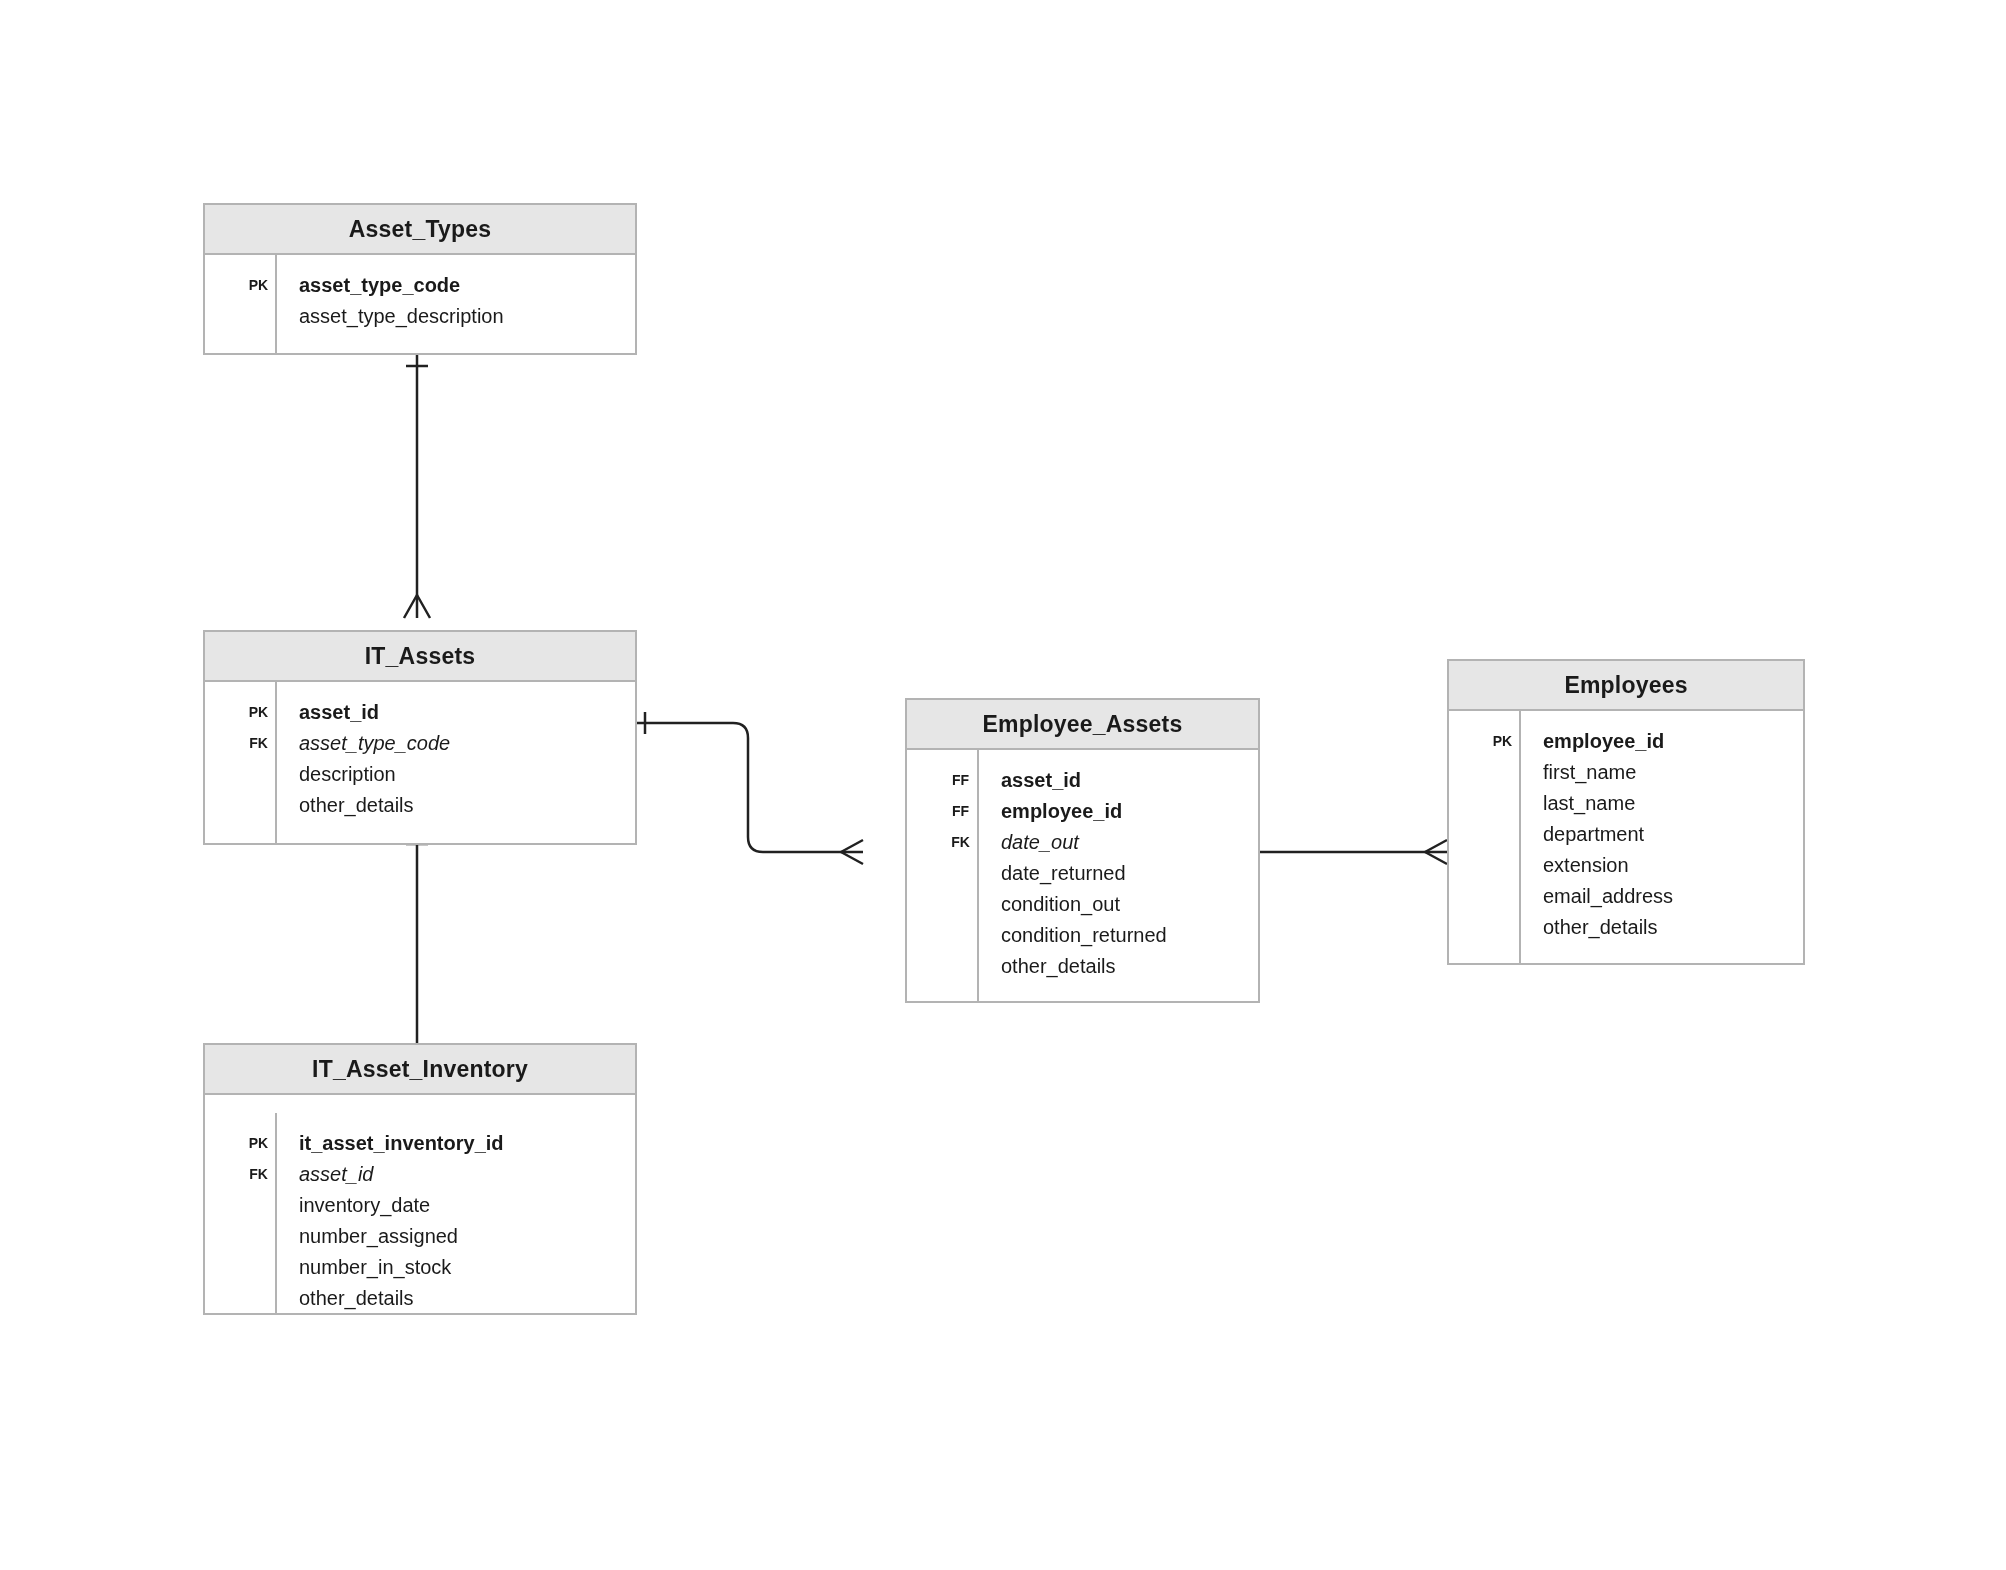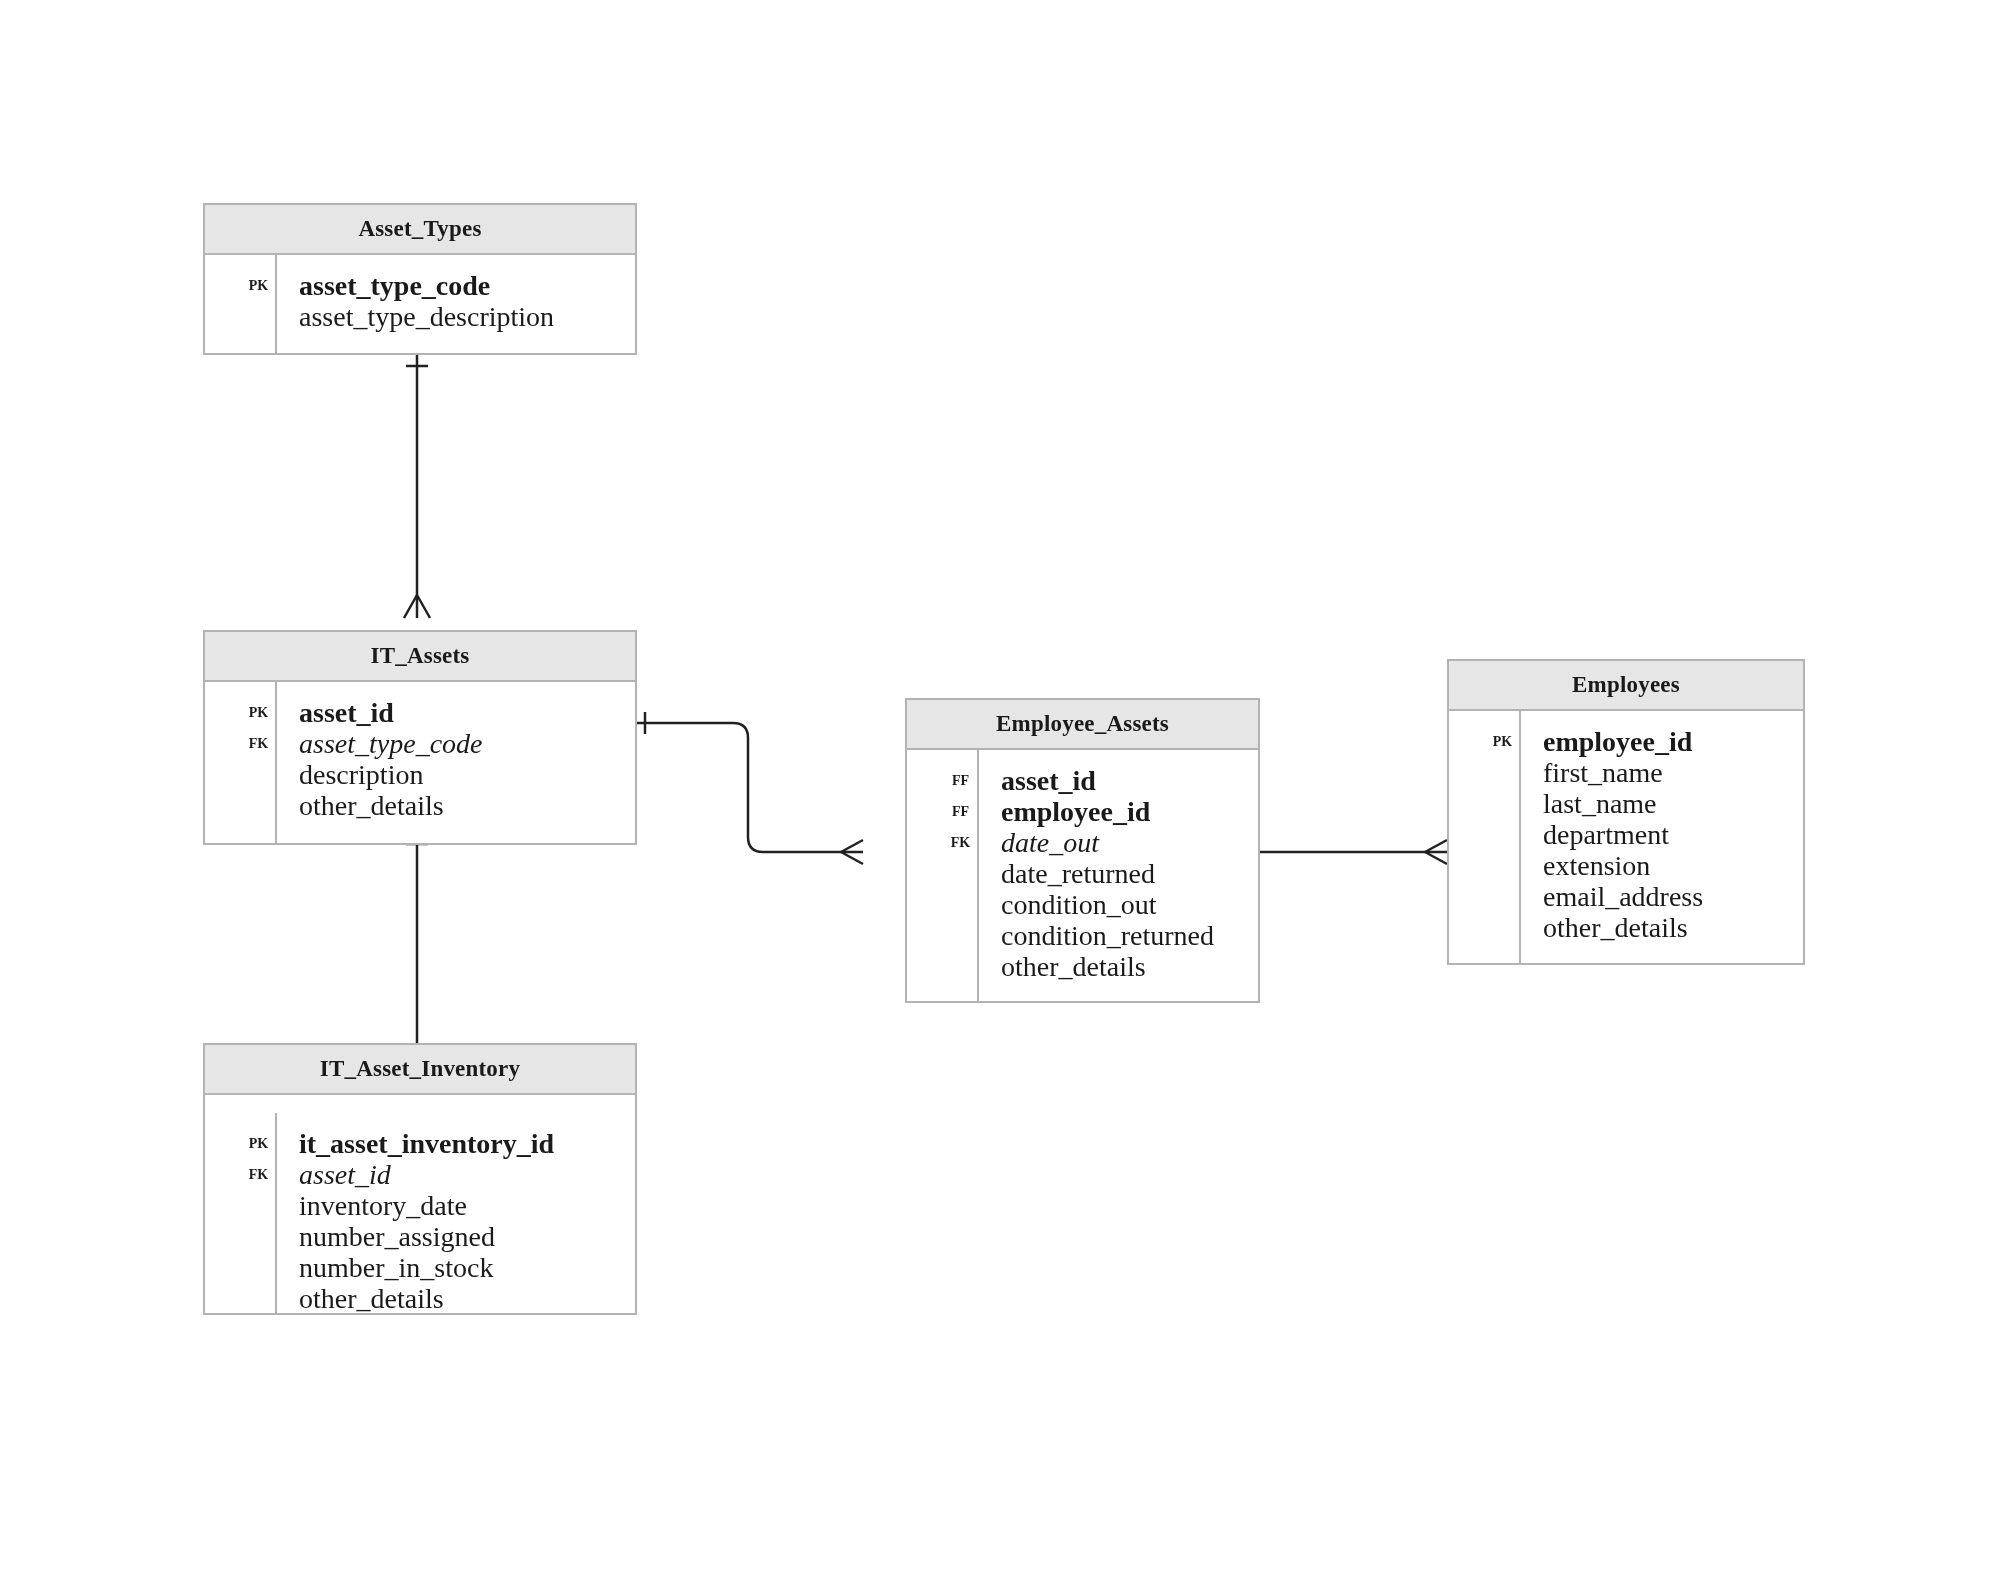--- a/index.html
+++ b/index.html
@@ -1,21 +1,21 @@
 <!DOCTYPE html>
 <html><head>
 <meta charset="utf-8">
 <style>
   html,body{margin:0;padding:0;background:#fff;}
   #canvas{
     position:relative;
     width:2006px;height:1570px;
     background:#fff;
     overflow:hidden;
-    font-family:Liberation Serif, serif;
+    font-family:Liberation Sans, sans-serif;
   }
   #connector-layer{
     position:absolute;left:0;top:0;width:2006px;height:1570px;
   }
   #entities{position:absolute;left:0;top:0;width:100%;height:100%;}
   .entity{
     position:absolute;
     box-sizing:border-box;
     background:var(--body-fill,#fff);
     border:2px solid var(--entity-border,#b3b3b3);
@@ -32,21 +32,21 @@
   }
   .entity-body{flex:1;display:flex;min-height:0;}
   .key-col{
     width:70px;flex:0 0 70px;
     border-right:2px solid var(--entity-border,#b3b3b3);
     padding-top:15px;
     text-align:center;
   }
   .key-cell{height:31px;line-height:31px;font-weight:bold;font-size:14px;padding-left:37px;}
   .field-col{flex:1;padding:15px 0 0 22px;}
-  .field{height:31px;line-height:31px;font-size:28px;white-space:nowrap;}
+  .field{height:31px;line-height:31px;font-size:20px;white-space:nowrap;}
   .field.bold{font-weight:bold;}
   .field.italic{font-style:italic;}
 </style>
 </head>
 <body>
 
 <div id="canvas" style="--entity-border: #b3b3b3; --header-fill: #e6e6e6; --body-fill: #ffffff; --text: #1a1a1a; background: rgb(255, 255, 255);">
   <svg id="connector-layer" viewBox="0 0 2006 1570" xmlns="http://www.w3.org/2000/svg">
       <g>
         <path d="M 417 355 L 417 618" fill="none" stroke="#212121" stroke-width="2.5"></path>

